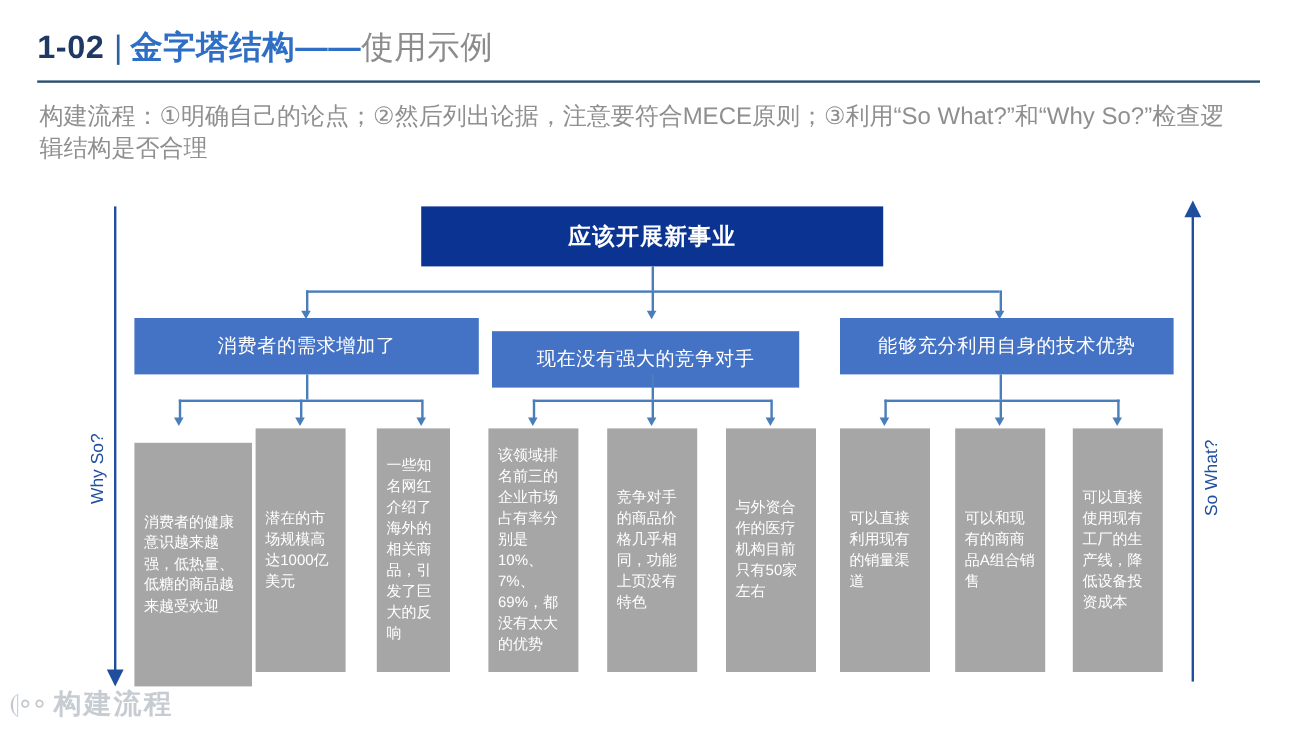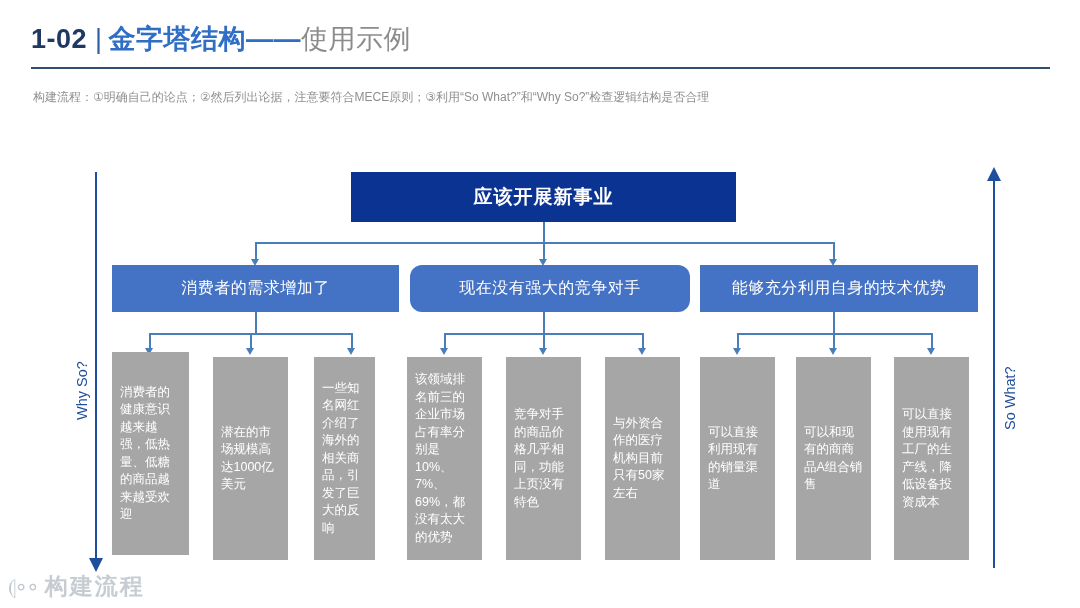--- a/index.html
+++ b/index.html
@@ -21,21 +21,21 @@
   .t-num{color:#1f3864;}
   .t-bar{color:#2e5fa3;font-weight:normal;padding:0 6px 0 8px;}
   .t-blue{color:#2e6ec4;}
   .t-gray{color:#8c8c8c;font-weight:normal;}
   .rule{
     position:absolute;left:31px;top:67px;width:1019px;height:2px;
     background:#2e5070;
   }
   .subtitle{
     position:absolute;left:33px;top:84px;width:1000px;
-    font-size:12px;line-height:27px;color:#8f8f8f;
+    font-size:20px;line-height:27px;color:#8f8f8f;
   }
 
   
   .box{position:absolute;display:flex;align-items:center;justify-content:center;text-align:center;box-sizing:border-box;}
   .box-top{
     background:#0b3492;color:#ffffff;
     font-size:19px;font-weight:bold;letter-spacing:1px;
   }
   .box-mid{
     background:#4472c4;color:#ffffff;
@@ -114,21 +114,21 @@
   <div class="conn vline" style="left:255px;top:242px;height:20px;"></div>
   <div class="arrow-down" style="left:251px;top:259px;"></div>
   <div class="conn vline" style="left:543px;top:242px;height:20px;"></div>
   <div class="arrow-down" style="left:539px;top:259px;"></div>
   <div class="conn vline" style="left:833px;top:242px;height:20px;"></div>
   <div class="arrow-down" style="left:829px;top:259px;"></div>
 
   <div class="box box-mid" style="left:112px;top:265px;width:287px;height:47px;">
     <span>消费者的需求增加了</span>
   </div>
-  <div class="box box-mid" style="left:410px;top:265px;width:280px;height:47px;border-radius:12px;">
+  <div class="box box-mid" style="left:410px;top:276px;width:256px;height:47px;">
     <span>现在没有强大的竞争对手</span>
   </div>
   <div class="box box-mid" style="left:700px;top:265px;width:278px;height:47px;">
     <span>能够充分利用自身的技术优势</span>
   </div>
 
   <div class="conn vline" style="left:255px;top:312px;height:21px;"></div>
   <div class="conn hline" style="left:149px;top:333px;width:203px;"></div>
   <div class="conn vline" style="left:149px;top:333px;height:17px;"></div>
   <div class="arrow-down" style="left:145px;top:348px;"></div>
@@ -148,21 +148,21 @@
 
   <div class="conn vline" style="left:833px;top:312px;height:21px;"></div>
   <div class="conn hline" style="left:737px;top:333px;width:196px;"></div>
   <div class="conn vline" style="left:737px;top:333px;height:17px;"></div>
   <div class="arrow-down" style="left:733px;top:348px;"></div>
   <div class="conn vline" style="left:833px;top:333px;height:17px;"></div>
   <div class="arrow-down" style="left:829px;top:348px;"></div>
   <div class="conn vline" style="left:931px;top:333px;height:17px;"></div>
   <div class="arrow-down" style="left:927px;top:348px;"></div>
 
-  <div class="box box-leaf" style="left:112px;top:352px;width:77px;height:203px;align-items:center;">
+  <div class="box box-leaf" style="left:112px;top:369px;width:98px;height:203px;align-items:center;">
     <span>消费者的健康意识越来越强，低热量、低糖的商品越来越受欢迎</span>
   </div>
   <div class="box box-leaf" style="left:213px;top:357px;width:75px;height:203px;">
     <span>潜在的市场规模高达1000亿美元</span>
   </div>
   <div class="box box-leaf" style="left:314px;top:357px;width:61px;height:203px;">
     <span>一些知名网红介绍了海外的相关商品，引发了巨大的反响</span>
   </div>
 
   <div class="box box-leaf" style="left:407px;top:357px;width:75px;height:203px;">

